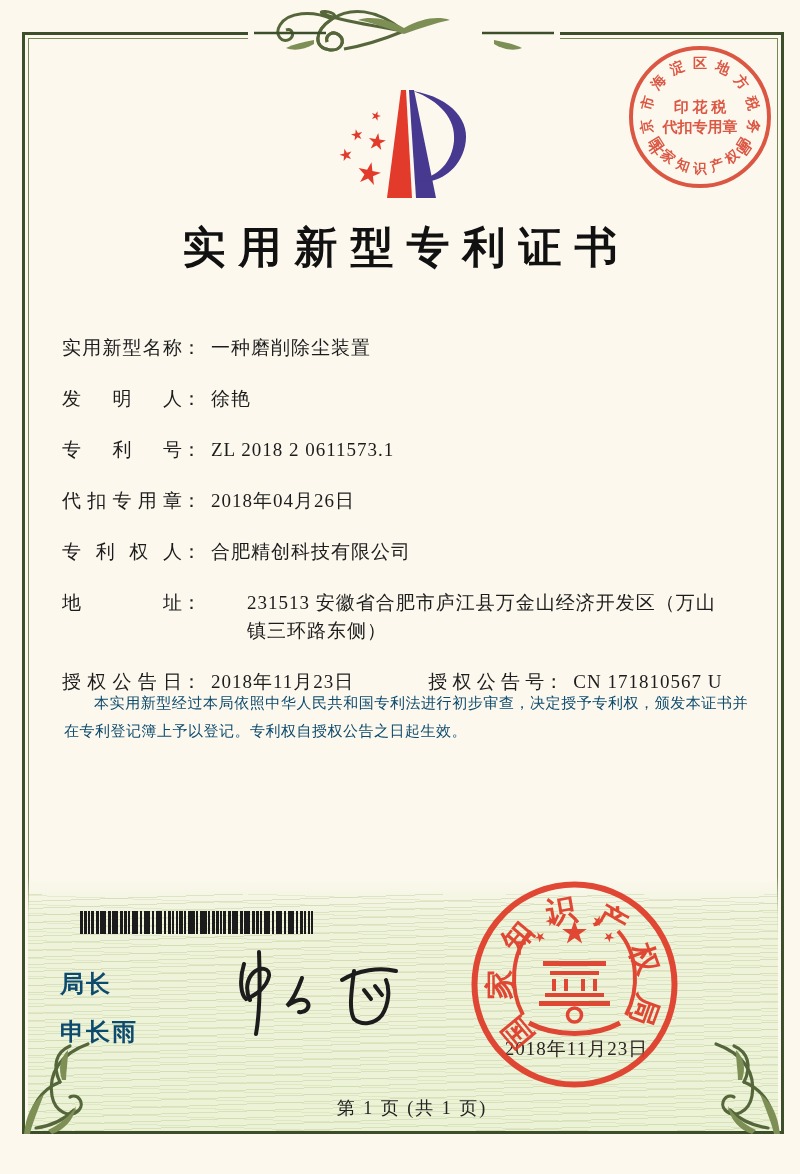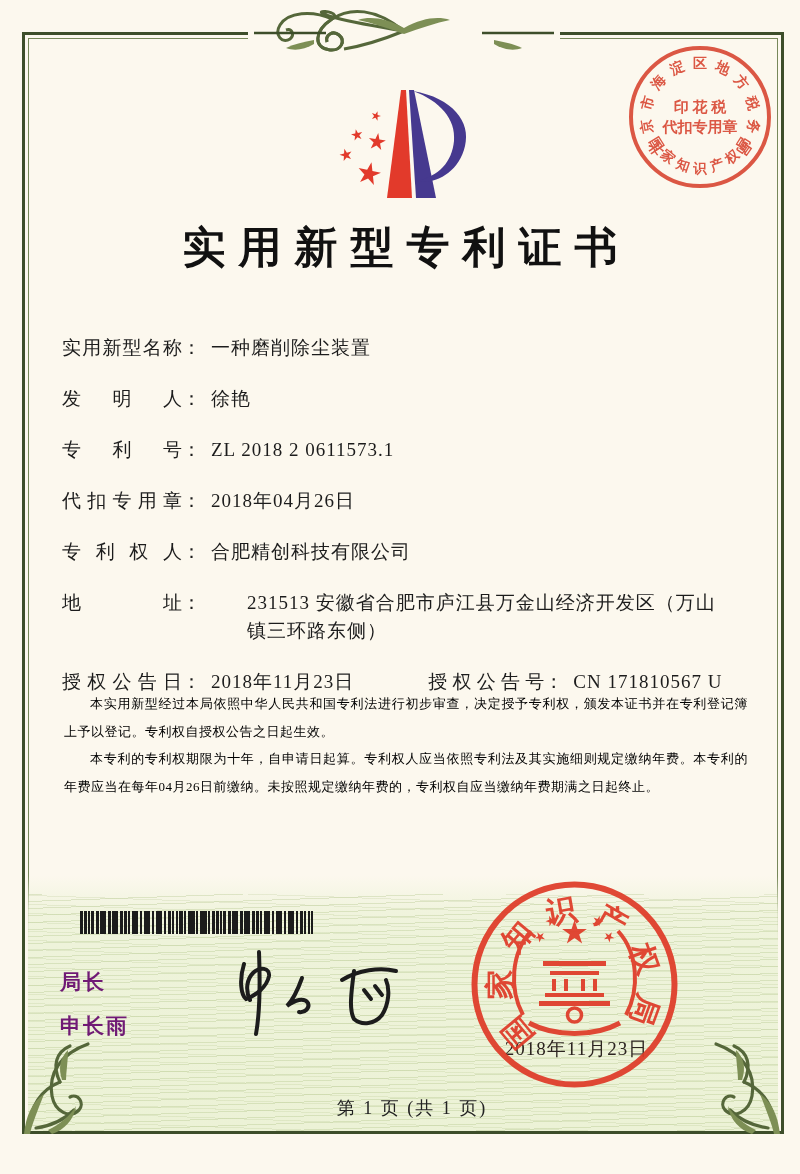--- a/index.html
+++ b/index.html
@@ -21,29 +21,29 @@
     color:#111;letter-spacing:13px;text-indent:13px;}
   .fields{position:absolute;left:62px;top:334px;width:690px;font-size:19px;color:#1c1c1c;}
   .frow{margin-bottom:23px;line-height:28px;display:flex;align-items:flex-start;}
   .flabel{display:inline-block;width:120px;text-align:justify;text-align-last:justify;flex:none;}
   .fcolon{flex:none;margin-right:10px;}
   .fvalue{letter-spacing:1px;}
   .addr .fvalue{max-width:478px;margin-left:36px;}
   .frow-split{display:flex;}
   .frow-split .col2{margin-left:74px;display:flex;align-items:flex-end;}
   .frow-split .col2 .flabel{width:116px;}
-  .paras{position:absolute;left:64px;top:690px;width:684px;font-size:13px;line-height:27.5px;
-    color:#000000;text-align:justify;letter-spacing:.5px;}
+  .paras{position:absolute;left:64px;top:690px;width:684px;font-size:15px;line-height:27.5px;
+    color:#0c4a6e;text-align:justify;letter-spacing:.5px;}
   .paras p{margin:0;text-indent:2em;}
   .barcode{position:absolute;left:80px;top:911px;width:233px;height:23px;
     background-image:repeating-linear-gradient(90deg,#1b1b1b 0 2px,rgba(0,0,0,0) 2px 4px),
                      repeating-linear-gradient(90deg,#1b1b1b 0 1px,rgba(0,0,0,0) 1px 6px),
                      repeating-linear-gradient(90deg,#1b1b1b 0 3px,rgba(0,0,0,0) 3px 11px);}
   .signer{position:absolute;left:60px;top:968px;font-family:Liberation Sans, sans-serif;
-    font-size:21px;color:#701a75;font-weight:bold;letter-spacing:2px;}
+    font-size:24px;color:#0c4a6e;font-weight:bold;letter-spacing:2px;}
   .signer div{margin-bottom:16px;}
   .signature{position:absolute;left:196px;top:940px;}
   .seal{position:absolute;left:467px;top:877px;pointer-events:none;}
   .seal-date{position:absolute;left:474px;top:1036px;width:205px;text-align:center;font-size:19px;
     color:#2c2420;letter-spacing:1px;}
   .footer{position:absolute;left:12px;top:1096px;width:800px;text-align:center;font-size:18px;color:#222;letter-spacing:2px;}
   .ornament-top{position:absolute;left:248px;top:4px;background:#fcf8ee;padding:0 6px;}
   .corner{position:absolute;}
   .corner.bl{left:18px;top:1036px;}
   .corner.br{right:14px;top:1036px;transform:scaleX(-1);}
@@ -200,21 +200,20 @@
       <div class="col2">
         <span class="flabel">授权公告号</span>
           <span class="fcolon">：</span>
         <span class="fvalue">CN 171810567 U</span>
       </div>
     </div>
   </div>
 
   <div class="paras">
     <p>本实用新型经过本局依照中华人民共和国专利法进行初步审查，决定授予专利权，颁发本证书并在专利登记簿上予以登记。专利权自授权公告之日起生效。</p>
-    <p>本专利的专利权期限为十年，自申请日起算。专利权人应当依照专利法及其实施细则规定缴纳年费。本专利的年费应当在每年04月26日前缴纳。未按照规定缴纳年费的，专利权自应当缴纳年费期满之日起终止。</p>
   </div>
 
   <div class="barcode"></div>
 
   <div class="signer">
     <div>局长</div>
     <div>申长雨</div>
   </div>
 
   <div class="signature">

